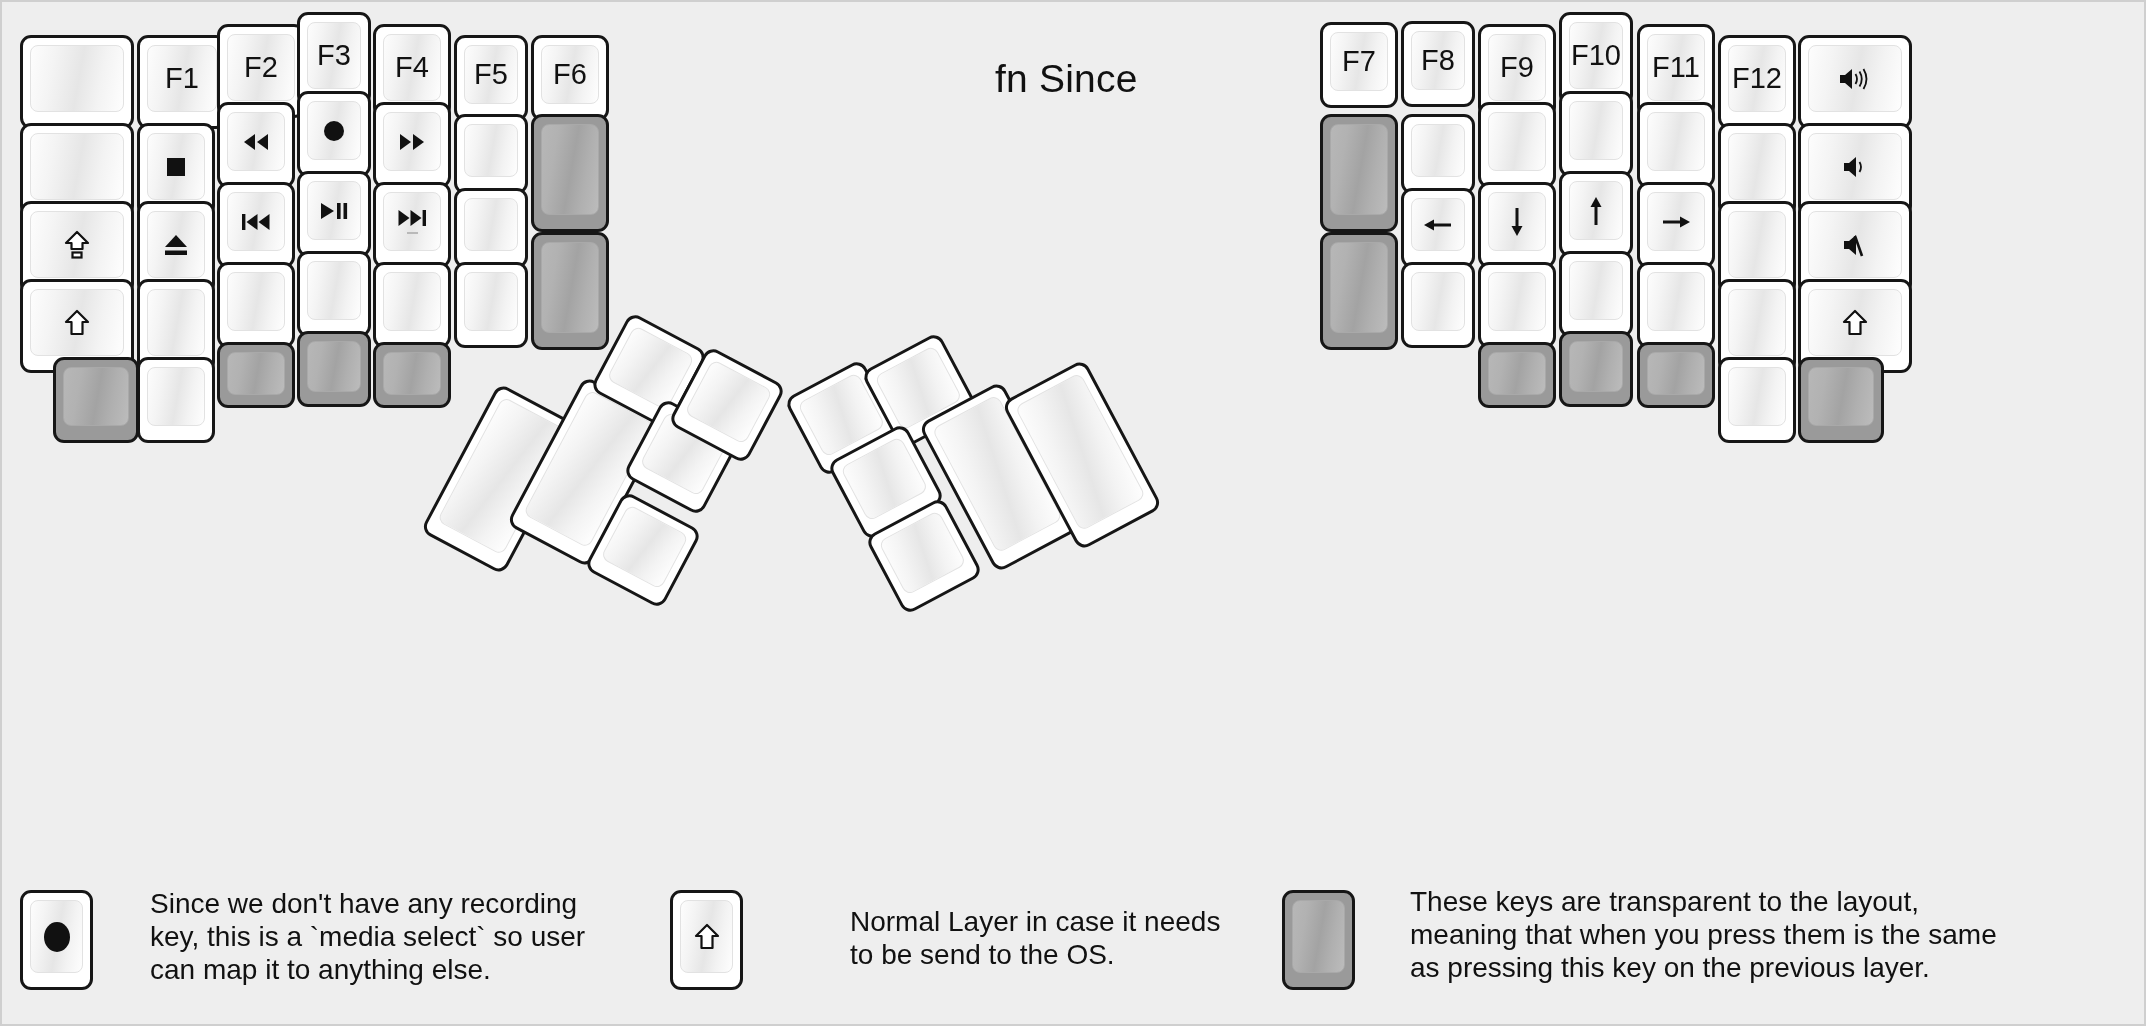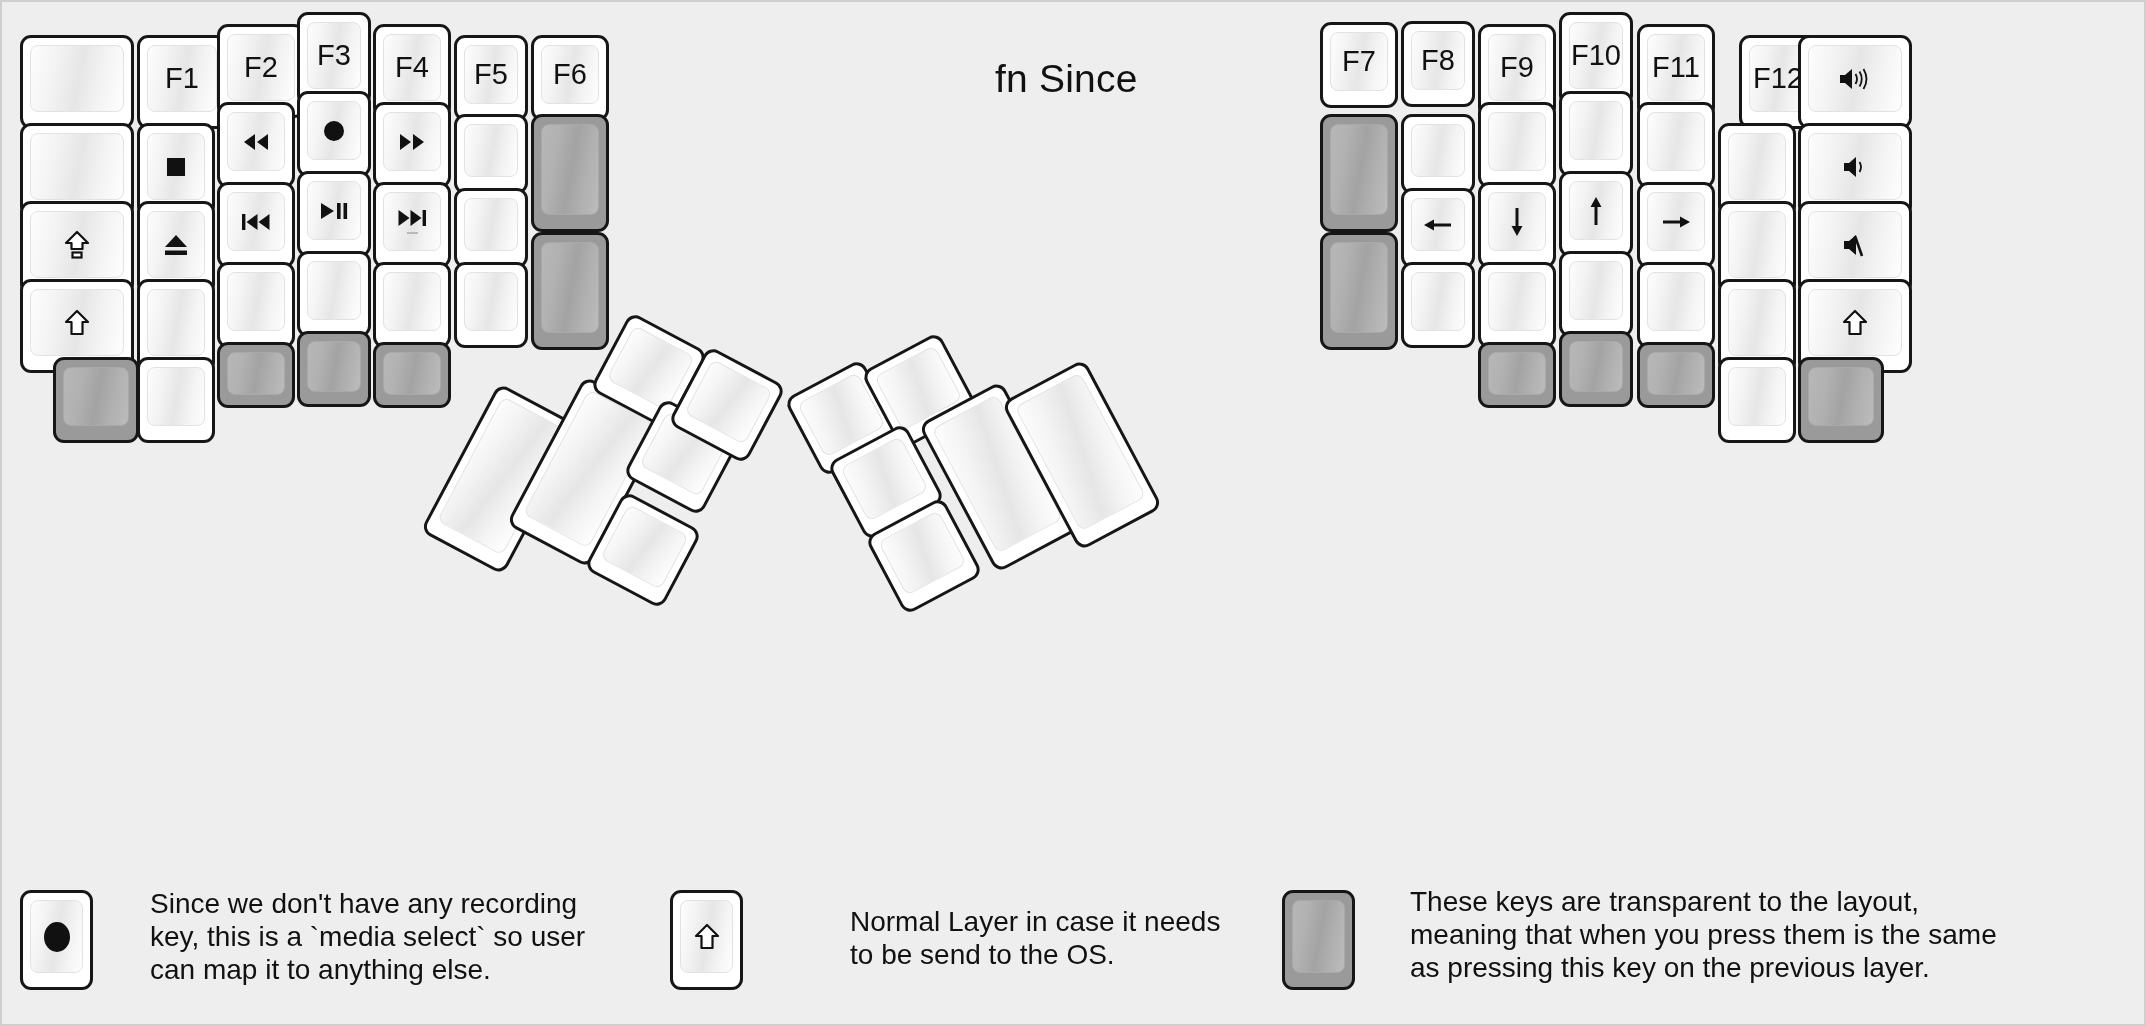--- a/index.html
+++ b/index.html
@@ -417,21 +417,21 @@
           </span>
       </div>
     </div>
     <div class="key" style="left:1635px;top:260px;width:78px;height:86px;">
       <div class="cap"></div>
     </div>
     <div class="key trans" style="left:1635px;top:340px;width:78px;height:66px;">
       <div class="cap" style="bottom:10px;"></div>
     </div>
 
-    <div class="key" style="left:1716px;top:33px;width:78px;height:94px;margin-left:21px;">
+    <div class="key" style="left:1716px;top:33px;width:78px;height:94px;">
       <div class="cap">
           <span class="lbl">F12</span>
         </div>
     </div>
     <div class="key" style="left:1716px;top:121px;width:78px;height:94px;">
       <div class="cap"></div>
     </div>
     <div class="key" style="left:1716px;top:199px;width:78px;height:94px;">
       <div class="cap"></div>
     </div>

